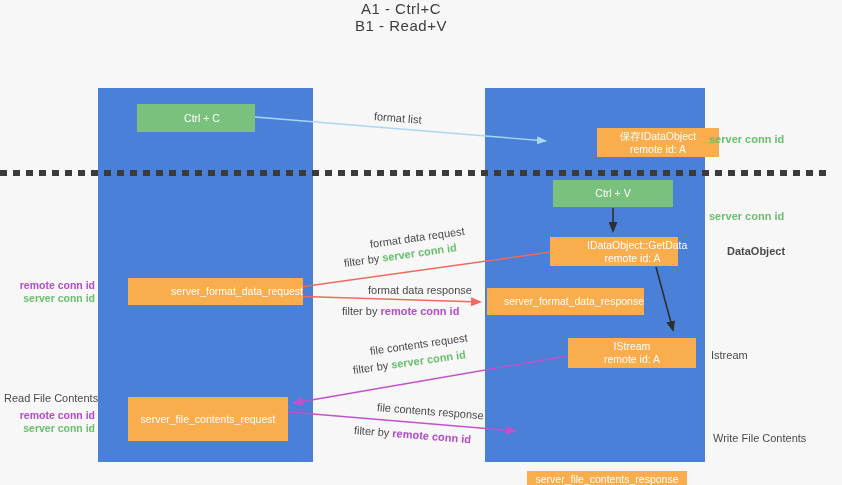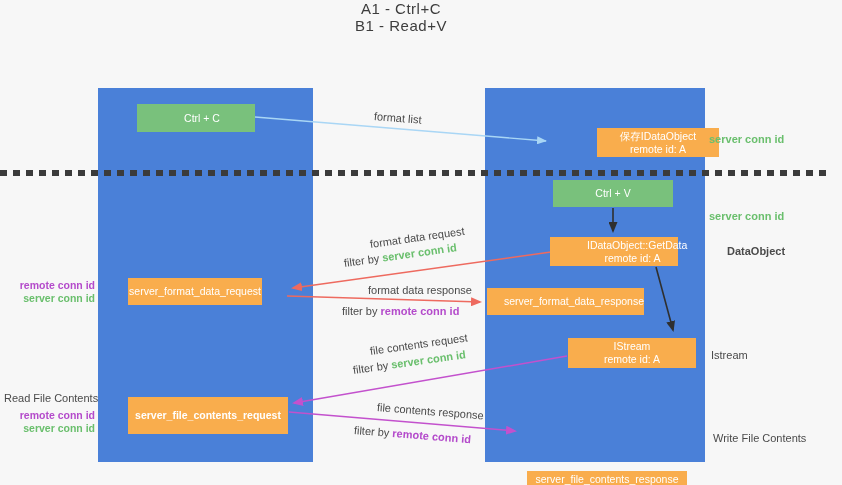--- a/index.html
+++ b/index.html
@@ -144,34 +144,34 @@
 
   <div class="node green" style="left:553px; top:180px; width:120px; height:27px;">
     <span>Ctrl + V</span>
   </div>
 
   <div class="node orange" style="left:550px; top:237px; width:128px; height:29px;padding-left:37px;">
     <span>IDataObject::GetData</span>
     <span>remote id: A</span>
   </div>
 
-  <div class="node orange" style="left:128px; top:278px; width:134px; height:27px;">
+  <div class="node orange" style="left:128px; top:278px; width:175px; height:27px;align-items:flex-end;">
     <span>server_format_data_request</span>
   </div>
 
   <div class="node orange" style="left:487px; top:288px; width:157px; height:27px;align-items:flex-end;">
     <span>server_format_data_response</span>
   </div>
 
   <div class="node orange" style="left:568px; top:338px; width:128px; height:30px;">
     <span>IStream</span>
     <span>remote id: A</span>
   </div>
 
-  <div class="node orange" style="left:128px; top:397px; width:160px; height:37px;font-weight:bold;">
+  <div class="node orange" style="left:128px; top:397px; width:160px; height:44px;">
     <span>server_file_contents_request</span>
   </div>
 
   <div class="node orange" style="left:527px; top:424px; width:160px; height:16px;margin-top:47px;">
     <span>server_file_contents_response</span>
   </div>
 
   <div class="lbl rot-down" style="left:374px; top:110px;">format list</div>
 
   <div class="lbl rot-up" style="left:370px; top:238px;">format data request</div>

